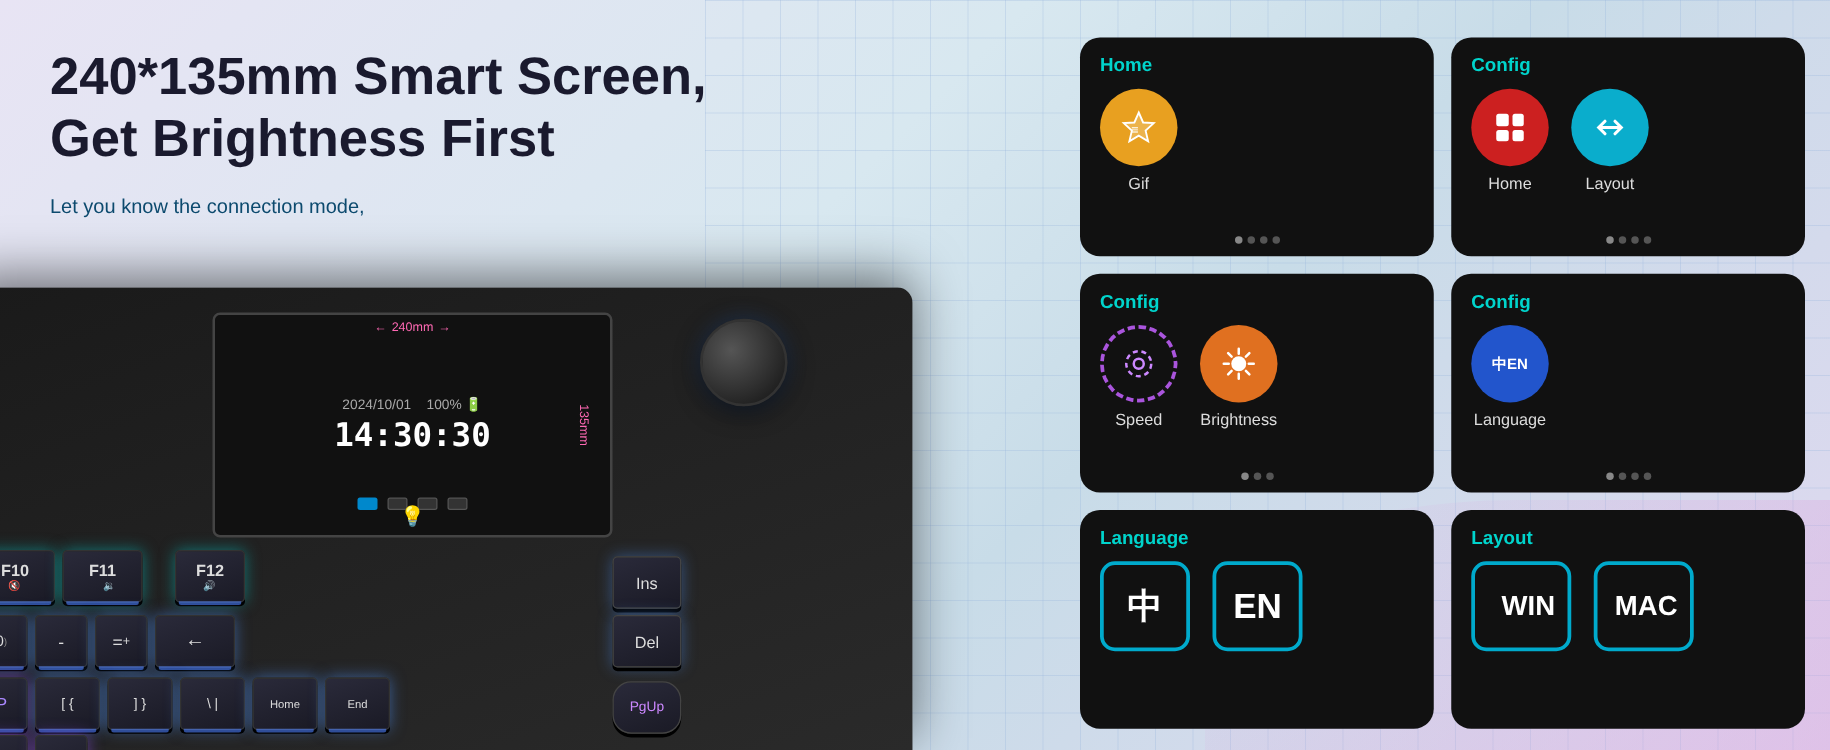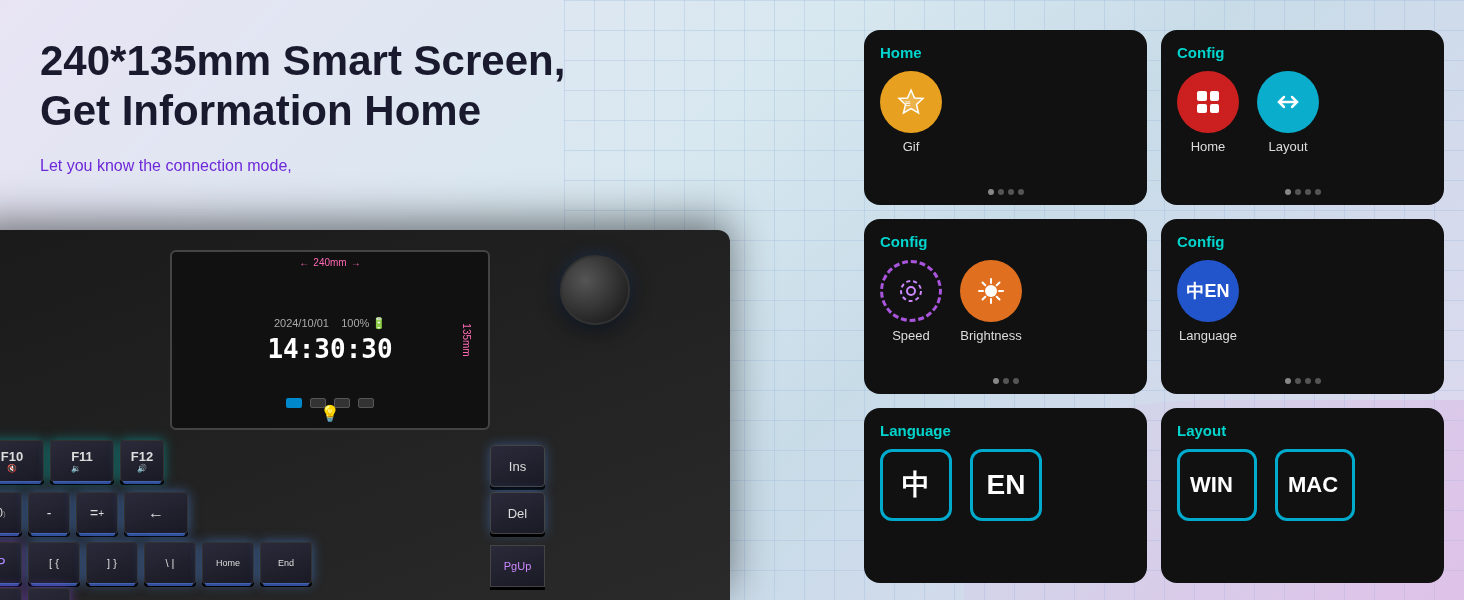--- a/index.html
+++ b/index.html
@@ -53,21 +53,21 @@
     .main-heading {
       font-size: 42px;
       font-weight: 900;
       color: #1a1a2e;
       line-height: 1.2;
       margin-bottom: 16px;
     }
 
     .sub-text {
       font-size: 16px;
-      color: #6d28d9;
+      color: #0c4a6e;
       line-height: 1.6;
     }
 
     
     .keyboard-area {
       position: absolute;
       bottom: 0;
       left: -30px;
       width: 780px;
       height: 380px;
@@ -281,21 +281,21 @@
       font-weight: bold;
     }
 
     .layout-icon-box {
       min-width: 80px;
       height: 72px;
       border: 3px solid #00aacc;
       border-radius: 12px;
       display: flex;
       align-items: center;
-      justify-content: flex-start;
+      justify-content: flex-end;
       color: white;
       font-size: 22px;
       font-weight: bold;
       padding: 0 10px;
     }
 
     
     .dim-240 {
       position: absolute;
       top: 5px;
@@ -364,21 +364,21 @@
 </head>
 <body>
 
 <div class="background"></div>
 <div class="grid-overlay"></div>
 <div class="accent-gradient"></div>
 
 <div class="text-content">
   <h1 class="main-heading">
     <span>240*135mm Smart Screen,</span><br>
-    <span>Get Information Home</span>
+    <span>Get Brightness First</span>
   </h1>
   <p class="sub-text">
     <span>Let you know the connection mode,</span><br>
   </p>
 </div>
 
 <div class="keyboard-area">
   <div class="keyboard-sim">
 
     <div class="keyboard-screen">
@@ -409,26 +409,26 @@
     </div>
 
     <div class="keys-row row-func">
       <div class="key key-cyan" style="width:64px;height:42px;">
         <div style="text-align:center">
           <div style="font-size:13px;font-weight:bold;">F10</div>
           <div style="font-size:8px;color:#888;">🔇</div>
         </div>
       </div>
       <div class="key key-cyan" style="width:64px;height:42px;">
-        <div style="text-align:left">
+        <div style="text-align:right">
           <div style="font-size:13px;font-weight:bold;">F11</div>
           <div style="font-size:8px;color:#888;">🔉</div>
         </div>
       </div>
-      <div class="key key-cyan" style="width:44px;height:42px;">
+      <div class="key key-cyan" style="width:56px;height:42px;margin-left:20px;">
         <div style="text-align:center">
           <div style="font-size:13px;font-weight:bold;">F12</div>
           <div style="font-size:8px;color:#888;">🔊</div>
         </div>
       </div>
     </div>
 
     <div class="keys-row row-num" style="top:262px;left:10px">
       <div class="key key-blue" style="width:42px;height:42px;">
           <span style="font-size:12px;">0</span>
@@ -473,21 +473,21 @@
     </div>
 
     <div class="ins-key" style="position:absolute;top:215px;right:185px;width:55px;height:42px;background:linear-gradient(160deg,#2a2a3a,#1a1a25);border-radius:4px;border:1px solid #444;color:#ddd;font-size:13px;display:flex;align-items:center;justify-content:center;box-shadow:0 3px 0 #000,0 0 12px rgba(80,150,255,0.4);">
       <span>Ins</span>
     </div>
 
     <div class="del-key" style="position:absolute;top:262px;right:185px;width:55px;height:42px;background:linear-gradient(160deg,#2a2a3a,#1a1a25);border-radius:4px;border:1px solid #444;color:#ddd;font-size:13px;display:flex;align-items:center;justify-content:center;box-shadow:0 3px 0 #000,0 0 12px rgba(80,150,255,0.4);">
       <span>Del</span>
     </div>
 
-    <div style="position:absolute;top:315px;right:185px;width:55px;height:42px;background:linear-gradient(160deg,#2a2a3a,#1a1a25);border-radius:0;border:1px solid #444;color:#cc88ff;font-size:11px;display:flex;align-items:center;justify-content:center;box-shadow:0 3px 0 #000;">PgUp</div>
+    <div style="position:absolute;top:315px;right:185px;width:55px;height:42px;background:linear-gradient(160deg,#2a2a3a,#1a1a25);border-radius:15px;border:1px solid #444;color:#cc88ff;font-size:11px;display:flex;align-items:center;justify-content:center;box-shadow:0 3px 0 #000;">PgUp</div>
 
   </div>
 </div>
 
 <div class="right-panel">
 
   <div class="ui-card">
     <div class="card-label">Home</div>
     <div class="card-icons-row">
       <div class="card-icon-item">
@@ -574,21 +574,21 @@
       <div class="dot active"></div>
       <div class="dot"></div>
       <div class="dot"></div>
     </div>
   </div>
 
   <div class="ui-card">
     <div class="card-label">Config</div>
     <div class="card-icons-row">
       <div class="card-icon-item">
-        <div class="icon-circle ic-blue" style="font-size:18px;font-weight:bold;color:white;">
+        <div class="icon-circle ic-blue" style="font-size:12px;font-weight:bold;color:white;">
           中EN
         </div>
         <span class="icon-label">Language</span>
       </div>
     </div>
     <div class="card-dots">
       <div class="dot active"></div>
       <div class="dot"></div>
       <div class="dot"></div>
       <div class="dot"></div>

